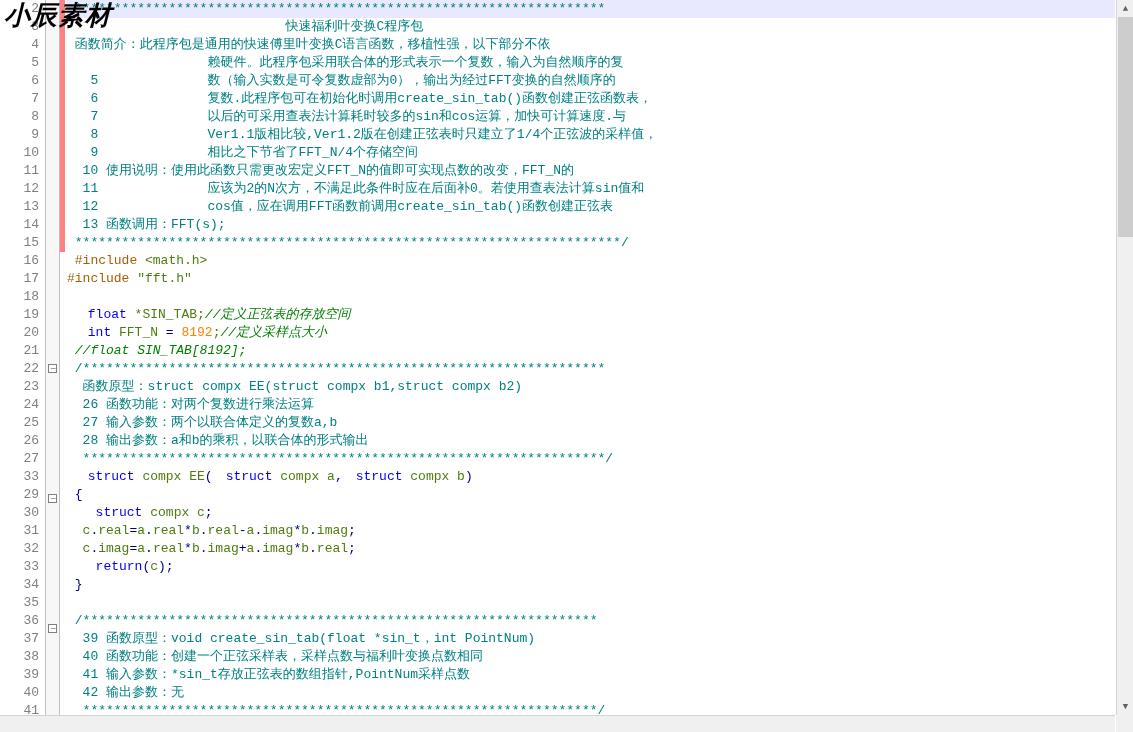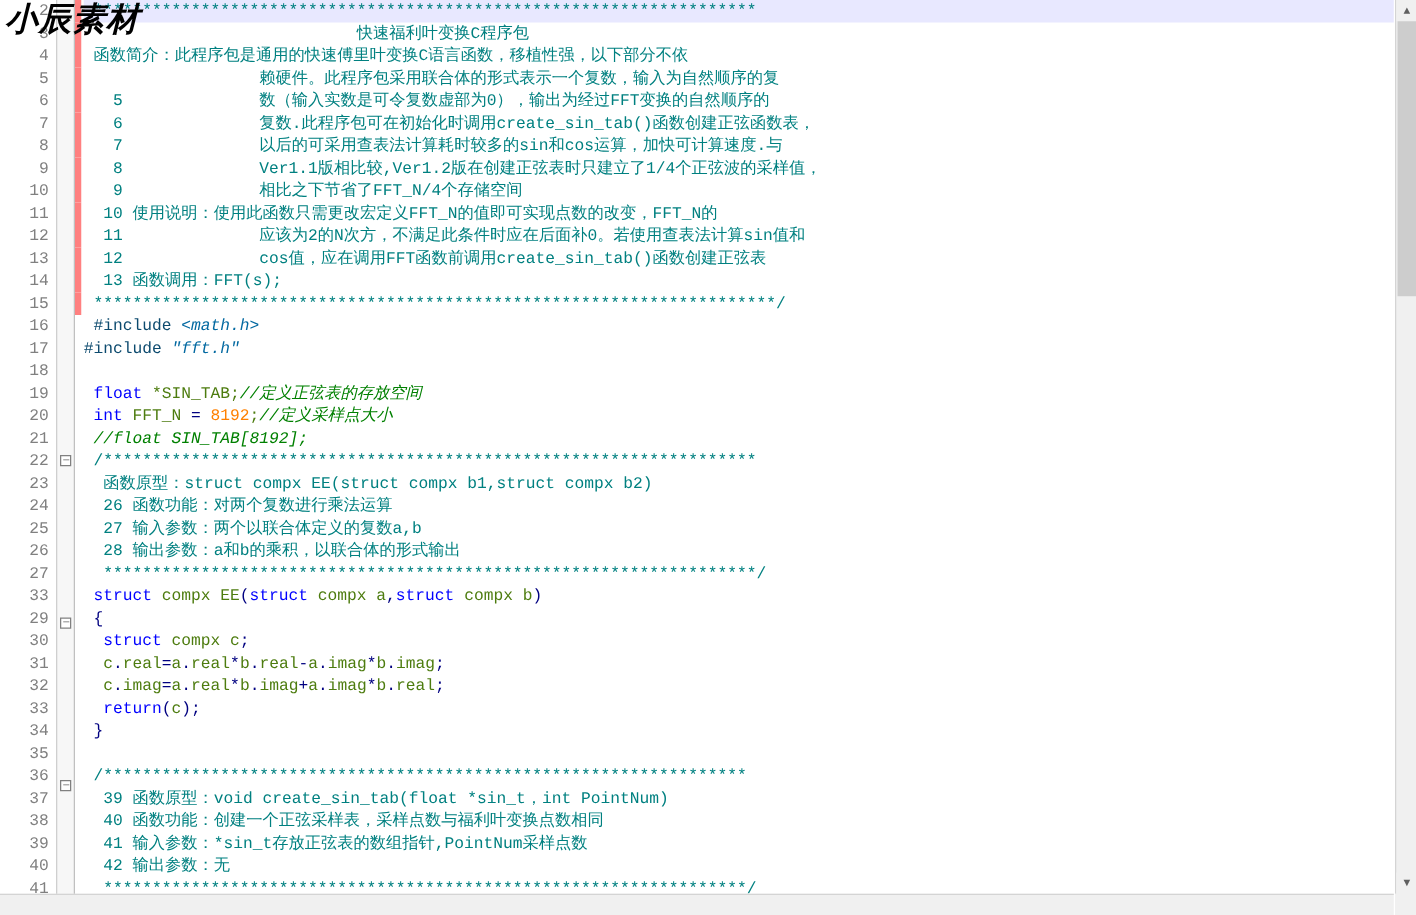--- a/index.html
+++ b/index.html
@@ -77,23 +77,23 @@
   .change-marker.blank { background: transparent; }
   .code {
     flex: 1;
     line-height: 18px;
     white-space: pre;
     padding-left: 2px;
   }
   .line { height: 18px; }
   .line.hl { background: #e8e8ff; }
   .comment { color: #008080; }
-  .preproc { color: #0c4a6e; margin-top: 40px; }
-  .keyword { color: #0000ff; }
-  .string { color: #0369a1; font-style: italic; }
+  .preproc { color: #a16207; margin-top: 40px; }
+  .keyword { color: #0000ff; margin-left: 13px; }
+  .string { color: #4d7c0f; }
   .number { color: #ff8000; margin-top: 38px; }
   .linecomment { color: #008000; font-style: italic; }
   .ident { color: #4d7c0f; }
   .op { color: #000080; }
   .scrollbar-v {
     position: absolute;
     right: 0;
     top: 0;
     width: 17px;
     height: 715px;

